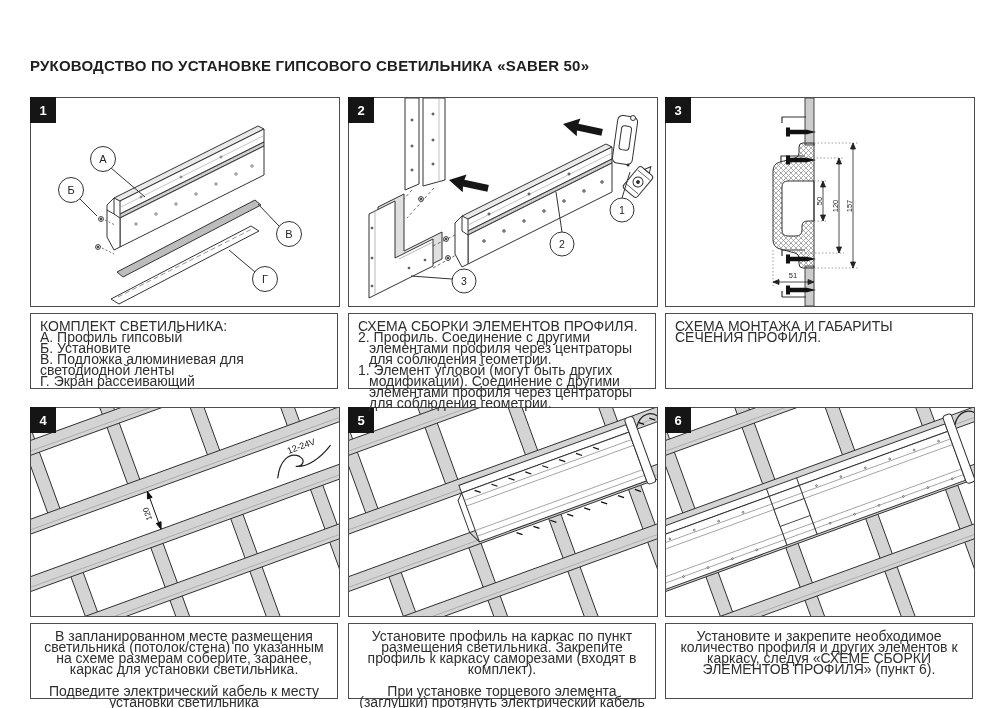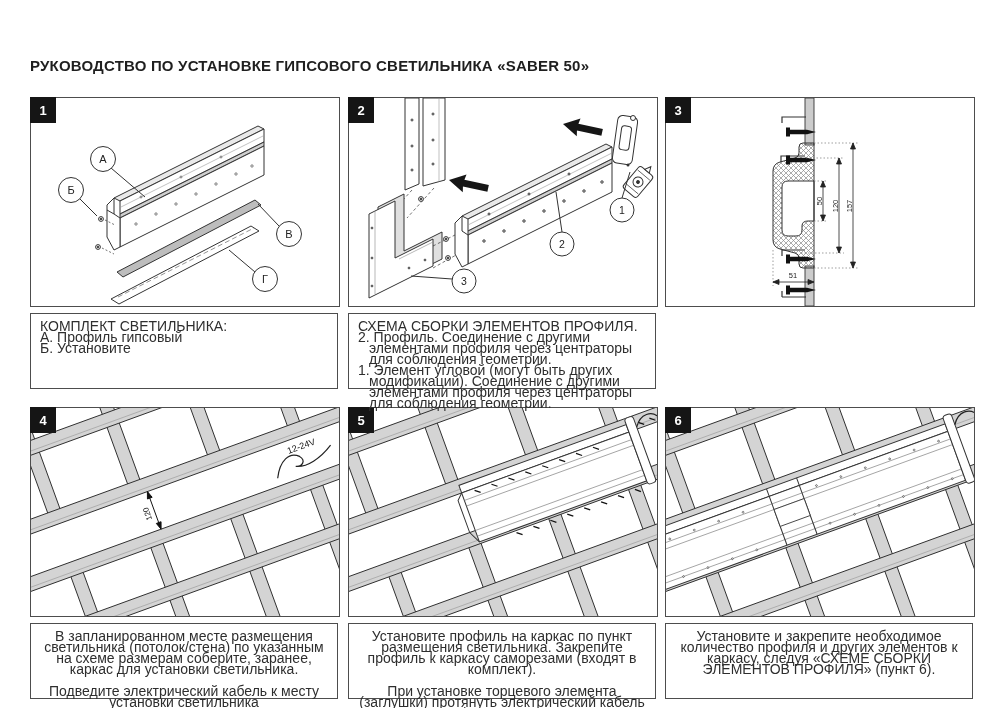--- a/index.html
+++ b/index.html
@@ -404,28 +404,33 @@
         <path d="M311,68 C319,56 331,58 335,66 C339,75 351,73 359,63" fill="none" stroke="#222" stroke-width="1.2"></path>
       </g>
     </svg>
     <div class="badge">6</div>
   </div>
 
   <div class="cap c1 r1c">
     <div>КОМПЛЕКТ СВЕТИЛЬНИКА:</div>
     <div>А. Профиль гипсовый</div>
     <div>Б. Установите</div>
+    <div>В. Подложка алюминиевая для светодиодной ленты</div>
+    <div>Г. Экран рассеивающий</div>
   </div>
 
   <div class="cap c2 r1c">
     <div>СХЕМА СБОРКИ ЭЛЕМЕНТОВ ПРОФИЛЯ.</div>
     <div class="hang">2. Профиль. Соединение с другими элементами профиля через центраторы для соблюдения геометрии.</div>
     <div class="hang">1. Элемент угловой (могут быть других модификаций). Соединение с другими элементами профиля через центраторы для соблюдения геометрии.</div>
   </div>
 
+  <div class="cap c3 r1c">
+    <div>СХЕМА МОНТАЖА И ГАБАРИТЫ СЕЧЕНИЯ ПРОФИЛЯ.</div>
+  </div>
 
   <div class="cap c1 r2c">
     <div class="para">В запланированном месте размещения светильника (потолок/стена) по указанным на схеме размерам соберите, заранее, каркас для установки светильника.</div>
     <div class="para">Подведите электрический кабель к месту установки светильника</div>
   </div>
 
   <div class="cap c2 r2c">
     <div class="para">Установите профиль на каркас по пункт размещения светильника. Закрепите профиль к каркасу саморезами (входят в комплект).</div>
     <div class="para">При установке торцевого элемента (заглушки) протянуть электрический кабель внутрь профиля через отверстие в торцевом элементе.</div>
   </div>

